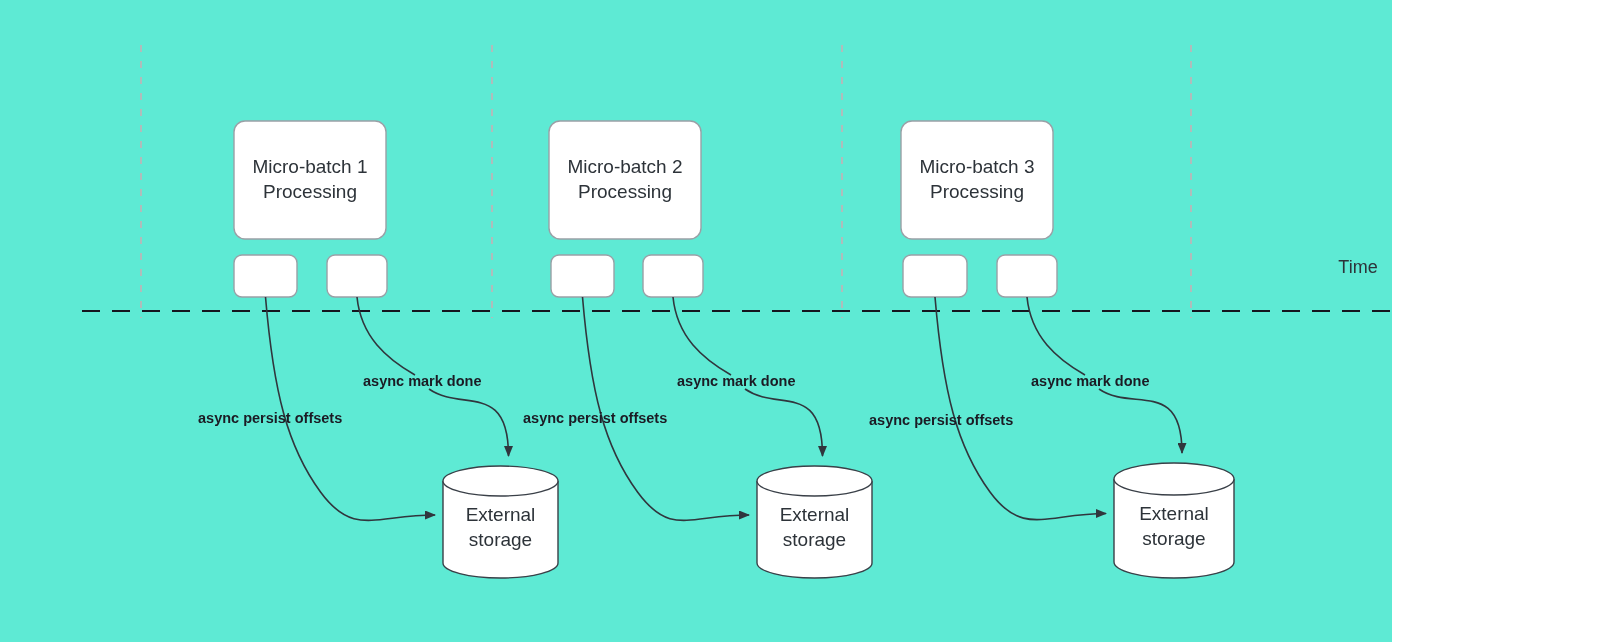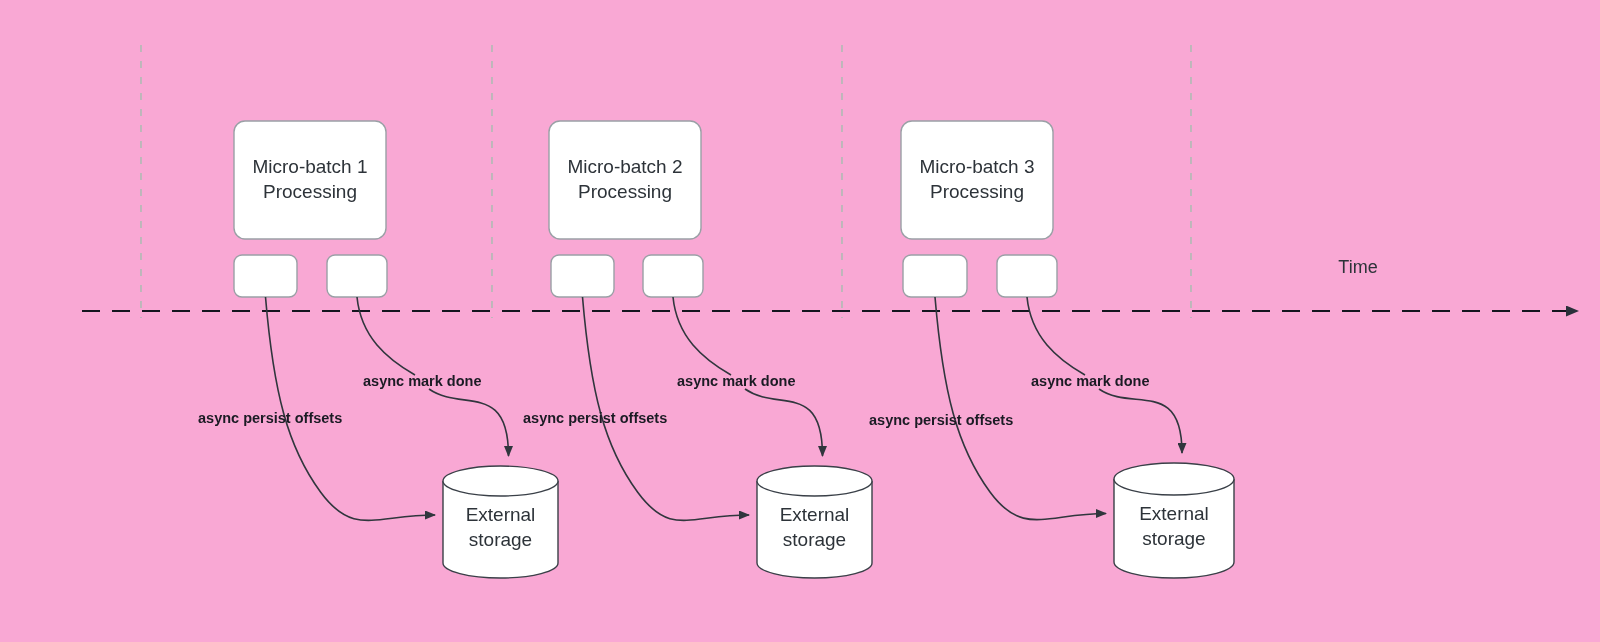--- a/index.html
+++ b/index.html
@@ -5,23 +5,23 @@
   html, body {
     margin: 0;
     padding: 0;
     background: #ffffff;
   }
   body {
     font-family: "Liberation Sans", sans-serif;
   }
   #canvas {
     position: relative;
-    width: 1600px;
+    width: 1392px;
     height: 642px;
-    background: #f9a8d4;
+    background: #5eead4;
     overflow: hidden;
   }
   #diagram-svg {
     position: absolute;
     left: 0;
     top: 0;
     width: 1600px;
     height: 642px;
   }
   .node-label {

